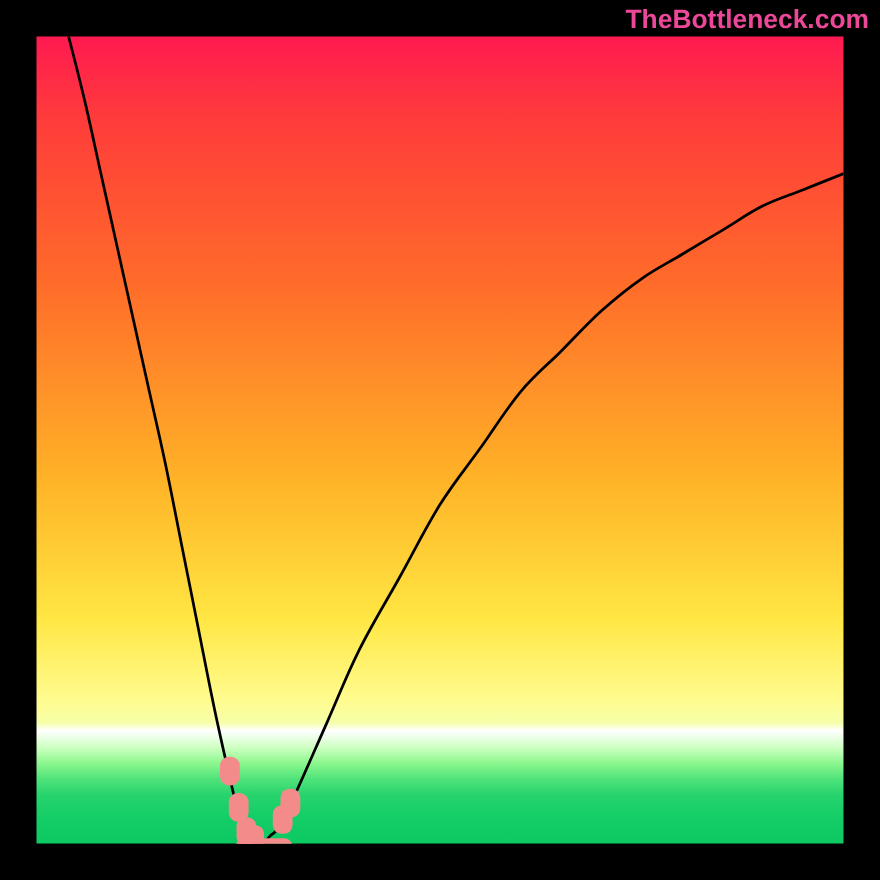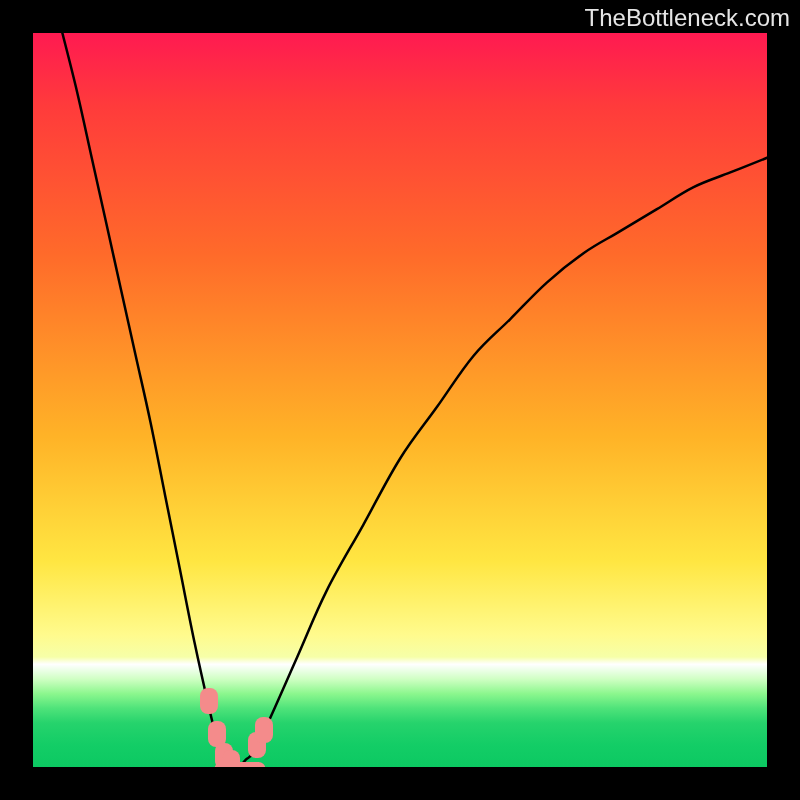--- a/index.html
+++ b/index.html
@@ -47,23 +47,23 @@
       #4fe37a 92%,
       #26d36c 94%,
       #13cd66 97%,
       #0cc962 100%
     );
   }
   .watermark {
     position: absolute;
     top: 4px;
     right: 10px;
-    color: #e5e5e5;
+    color: #ec4899;
     font-size: 24px;
-    font-weight: 400;
+    font-weight: 700;
     letter-spacing: 0px;
     user-select: none;
   }
   svg.curve {
     position: absolute;
     left: 0;
     top: 0;
   }
   .marker {
     position: absolute;

